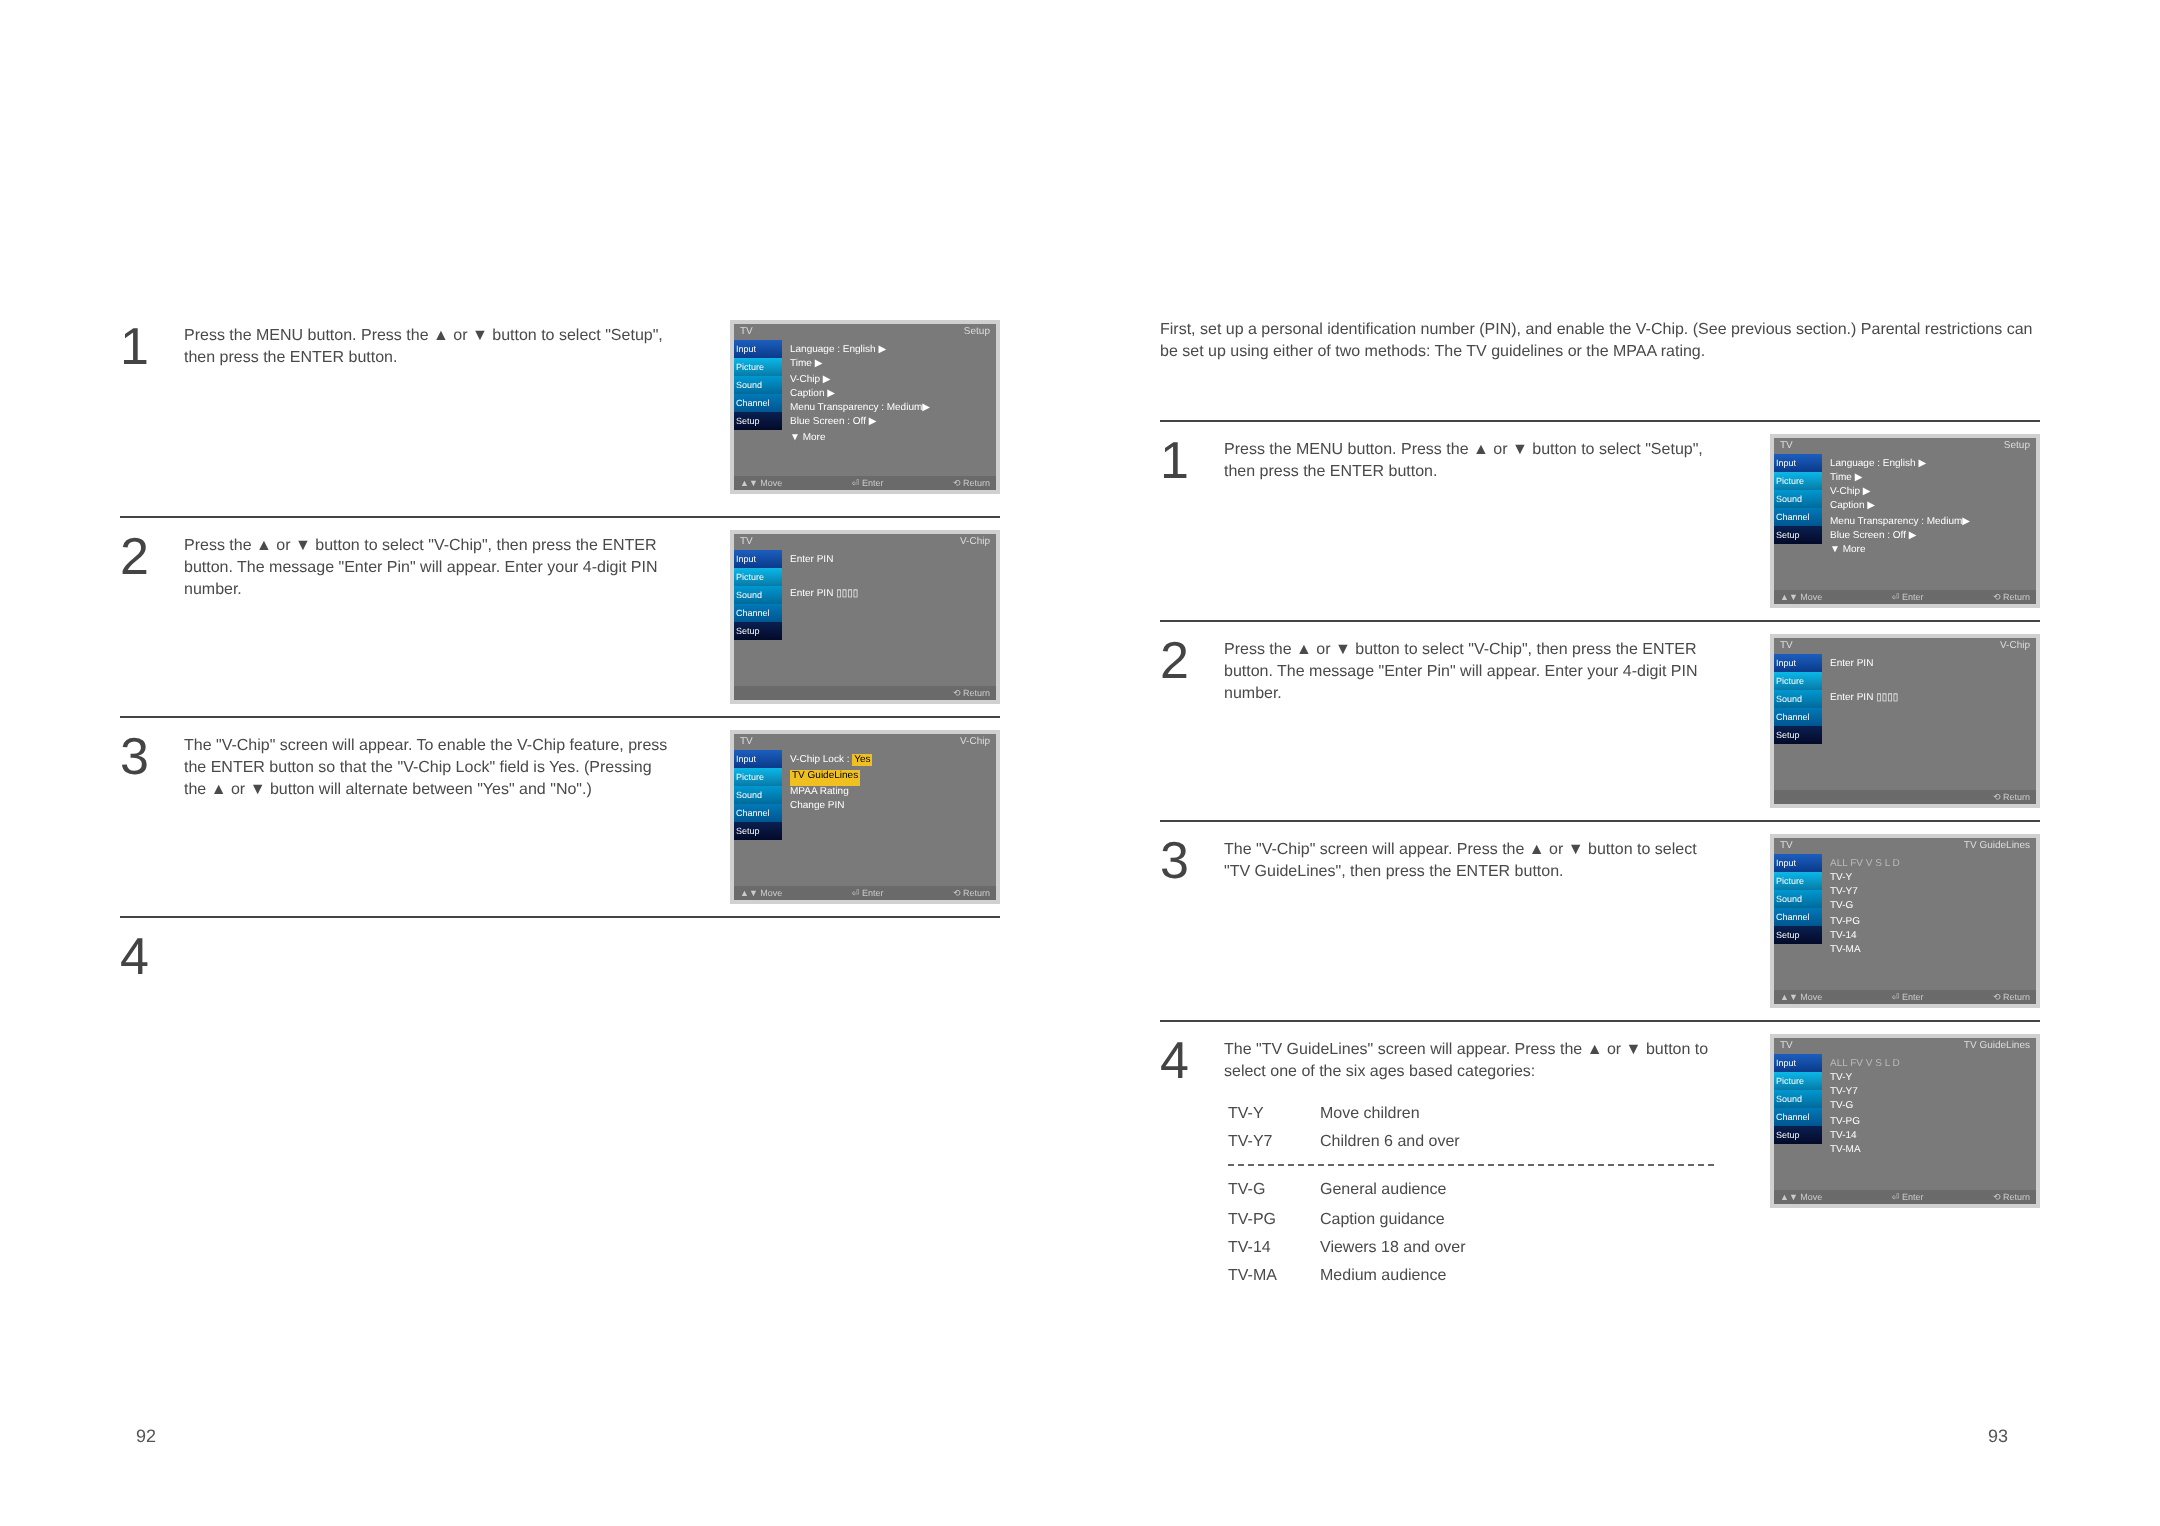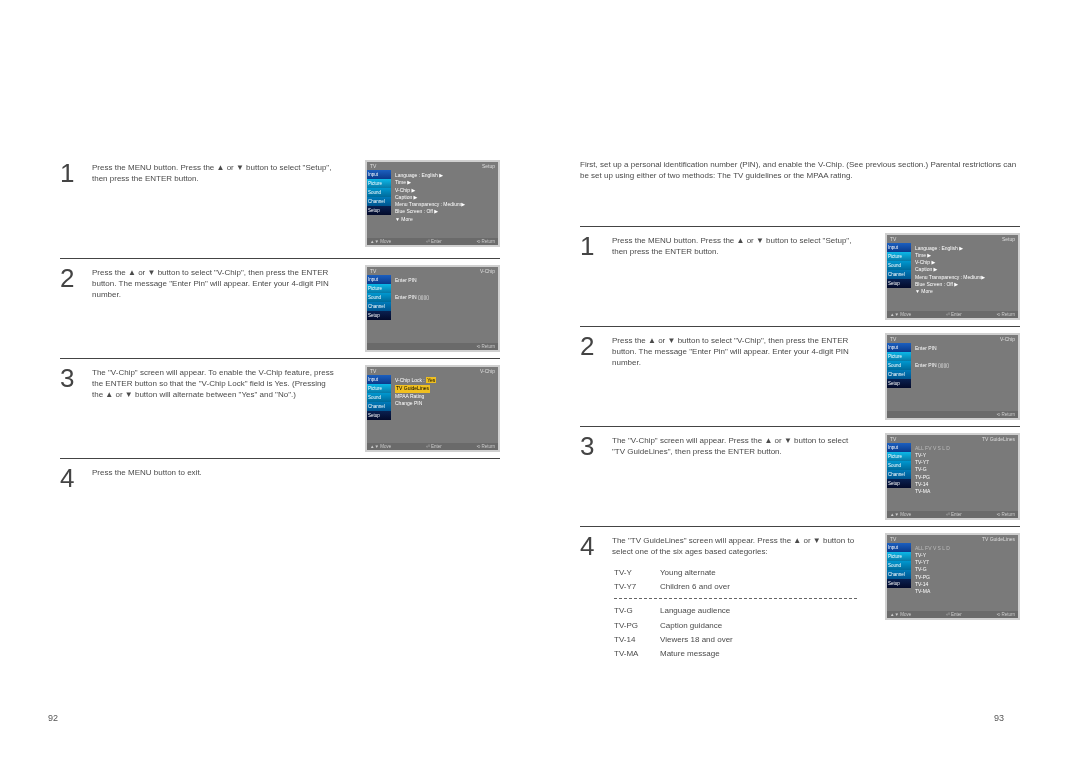--- a/index.html
+++ b/index.html
@@ -20,21 +20,21 @@
   .page {
     width: 50%;
     height: 100%;
     padding: 160px 40px 40px 60px;
     position: relative;
   }
   .page-right { padding: 160px 60px 40px 40px; }
   .intro {
     font-size: 8px;
     line-height: 1.35;
-    margin-bottom: 44px;
+    margin-bottom: 28px;
     color: #4a4a4a;
   }
   .step-row {
     display: flex;
     align-items: flex-start;
     margin-bottom: 6px;
     border-top: 0.5px solid #444;
     padding-top: 6px;
     min-height: 92px;
   }
@@ -119,21 +119,21 @@
   }
   .ratings-table td { padding: 0 0 1px 0; }
   .ratings-table td:first-child { width: 44px; }
   .dashed-sep { border-top: 1px dashed #666; margin: 3px 0; }
   .page-num {
     position: absolute;
     bottom: 40px;
     font-size: 9px;
     color: #555;
   }
-  .page-num.left { left: 48px; }
+  .page-num.left { left: 68px; }
   .page-num.right { right: 76px; }
   .step-last { min-height: 30px; }
 </style>
 </head>
 <body>
 
 <div class="spread">
 
   <div class="page">
 
@@ -264,21 +264,20 @@
               <span>▲▼ Move</span>
               <span>⏎ Enter</span>
               <span>⟲ Return</span>
             </div>
         </div>
       </div>
     </div>
 
     <div class="step-row step-last">
       <div class="step-num">4</div>
-      <div class="step-text">Press the MENU button to exit.</div>
       <div class="screenshot"></div>
     </div>
 
     <div class="page-num left">92</div>
   </div>
 
   <div class="page page-right">
     <div class="intro">First, set up a personal identification number (PIN), and enable the V-Chip. (See previous section.) Parental restrictions can be set up using either of two methods: The TV guidelines or the MPAA rating.</div>
 
     <div class="step-row">
@@ -417,46 +416,46 @@
     </div>
 
     <div class="step-row">
       <div class="step-num">4</div>
       <div class="step-text">
         <span>The "TV GuideLines" screen will appear. Press the ▲ or ▼ button to select one of the six ages based categories:</span>
         <table class="ratings-table">
           <tbody>
               <tr>
                 <td>TV-Y</td>
-                <td>Young alternate</td>
+                <td>Move children</td>
               </tr>
           <tr>
                 <td>TV-Y7</td>
                 <td>Children 6 and over</td>
               </tr>
           <tr>
                 <td colspan="2">
                   <div class="dashed-sep"></div>
                 </td>
               </tr>
           <tr>
                 <td>TV-G</td>
-                <td>Language audience</td>
+                <td>General audience</td>
               </tr>
           <tr>
                 <td>TV-PG</td>
                 <td>Caption guidance</td>
               </tr>
           <tr>
                 <td>TV-14</td>
                 <td>Viewers 18 and over</td>
               </tr>
           <tr>
                 <td>TV-MA</td>
-                <td>Mature message</td>
+                <td>Medium audience</td>
               </tr>
         </tbody>
           </table>
       </div>
       <div class="screenshot">
         <div class="tv-screen">
           <div class="tv-header">
               <span>TV</span>
               <span>TV GuideLines</span>
             </div>

